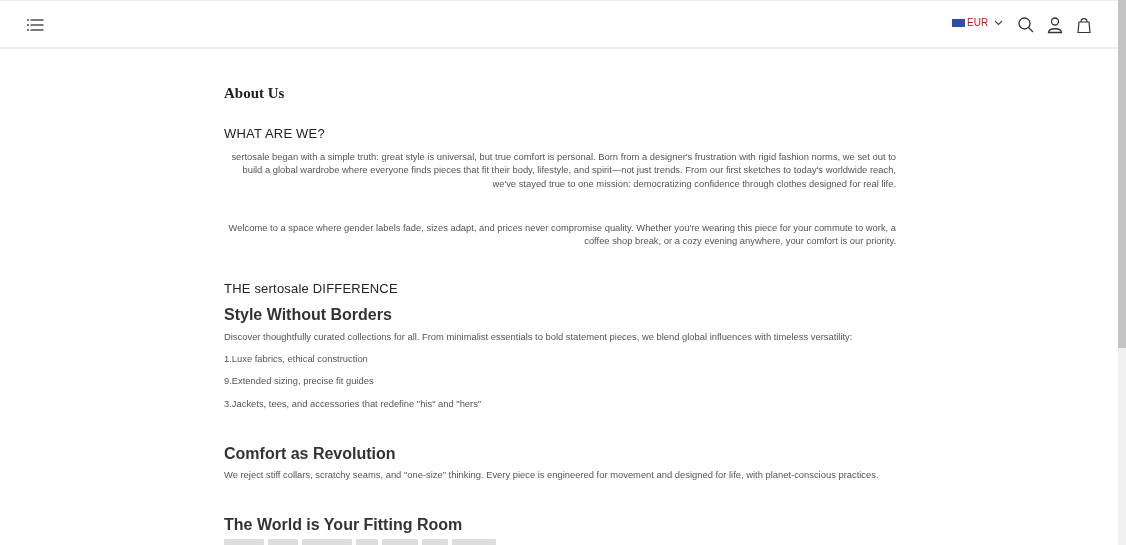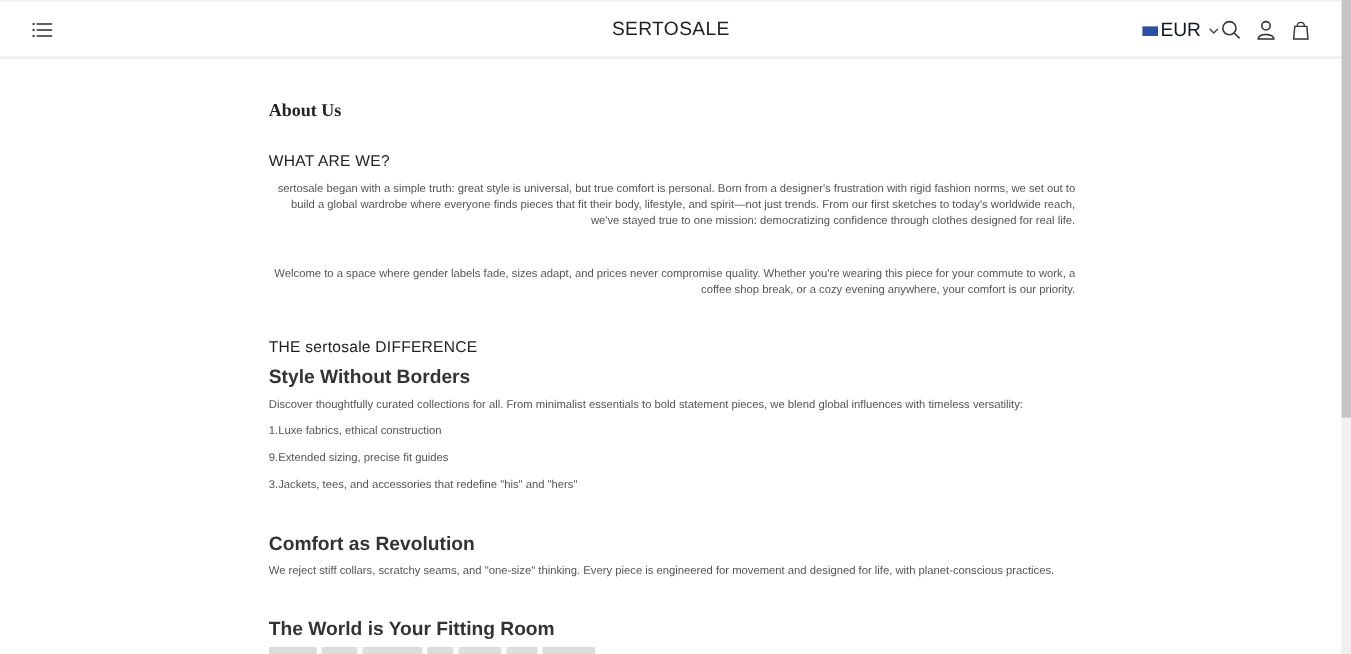--- a/index.html
+++ b/index.html
@@ -2,21 +2,21 @@
 <html><head>
 <meta charset="utf-8">
 <style>
   * { box-sizing: border-box; margin: 0; padding: 0; }
   html, body { width: 1126px; height: 545px; overflow: hidden; background: #fff; }
   body { font-family: "Liberation Sans", "DejaVu Sans", sans-serif; color: #333; position: relative; }
   .page { position: absolute; left: 0; top: 0; width: 1118px; height: 545px; overflow: hidden; }
   .header { position: absolute; left: 0; top: 0; width: 1118px; height: 49px; border-top: 1px solid #eee; border-bottom: 2px solid #eee; background: #fff; }
   .menu-btn { position: absolute; left: 26px; top: 16px; width: 20px; height: 16px; cursor: pointer; }
   .logo { position: absolute; left: 0; width: 1118px; top: 15px; text-align: center; font-size: 16px; letter-spacing: 0.3px; color: #222; }
-  .currency { position: absolute; left: 952px; top: 16px; display: flex; align-items: center; font-size: 16px; color: #0f172a; cursor: pointer; }
+  .currency { position: absolute; left: 952px; top: 16px; display: flex; align-items: center; font-size: 10px; color: #b91c1c; cursor: pointer; }
   .flag { width: 13px; height: 8px; background: #2a4fa8; margin-right: 2px; }
   .chev { margin-left: 6px; }
   .hicon { position: absolute; top: 15px; width: 18px; height: 18px; cursor: pointer; }
   .scrollbar { position: absolute; right: 0; top: 0; width: 8px; height: 545px; background: #f0f0f0; }
   .scroll-thumb { position: absolute; right: 0; top: 0; width: 8px; height: 348px; background: #c4c4c4; }
   .content { position: absolute; left: 224px; top: 0; width: 672px; }
   .title { position: absolute; left: 0; width: 672px; top: 85px; text-align: left; font-family: "Liberation Serif", "DejaVu Serif", serif; font-weight: bold; font-size: 15px; color: #222; }
   .h2 { position: absolute; left: 0; font-size: 13px; color: #222; letter-spacing: 0.2px; }
   .h3 { position: absolute; left: 0; font-size: 16px; color: #333; font-weight: bold; }
   .p { position: absolute; left: 0; width: 672px; font-size: 9.4px; line-height: 13.3px; color: #555; text-align: right; }
@@ -32,21 +32,20 @@
     <div class="menu-btn">
       <svg width="20" height="16" viewBox="0 0 20 16">
         <circle cx="2" cy="3" r="1" fill="#444"></circle>
           <rect x="4.5" y="2.3" width="13" height="1.4" fill="#444"></rect>
         <circle cx="2" cy="8" r="1" fill="#444"></circle>
           <rect x="4.5" y="7.3" width="13" height="1.4" fill="#444"></rect>
         <circle cx="2" cy="13" r="1" fill="#444"></circle>
           <rect x="4.5" y="12.3" width="13" height="1.4" fill="#444"></rect>
       </svg>
     </div>
-    <div class="logo">SERTOSALE</div>
     <div class="currency">
       <span class="flag"></span>
       <span>EUR</span>
       <svg class="chev" width="9" height="6" viewBox="0 0 9 6">
           <path d="M1 1 L4.5 4.5 L8 1" stroke="#444" stroke-width="1.1" fill="none"></path>
         </svg>
     </div>
     <div class="hicon" style="left:1017px">
       <svg width="18" height="18" viewBox="0 0 18 18">
           <circle cx="7.5" cy="7.5" r="5.5" stroke="#333" stroke-width="1.3" fill="none"></circle>

